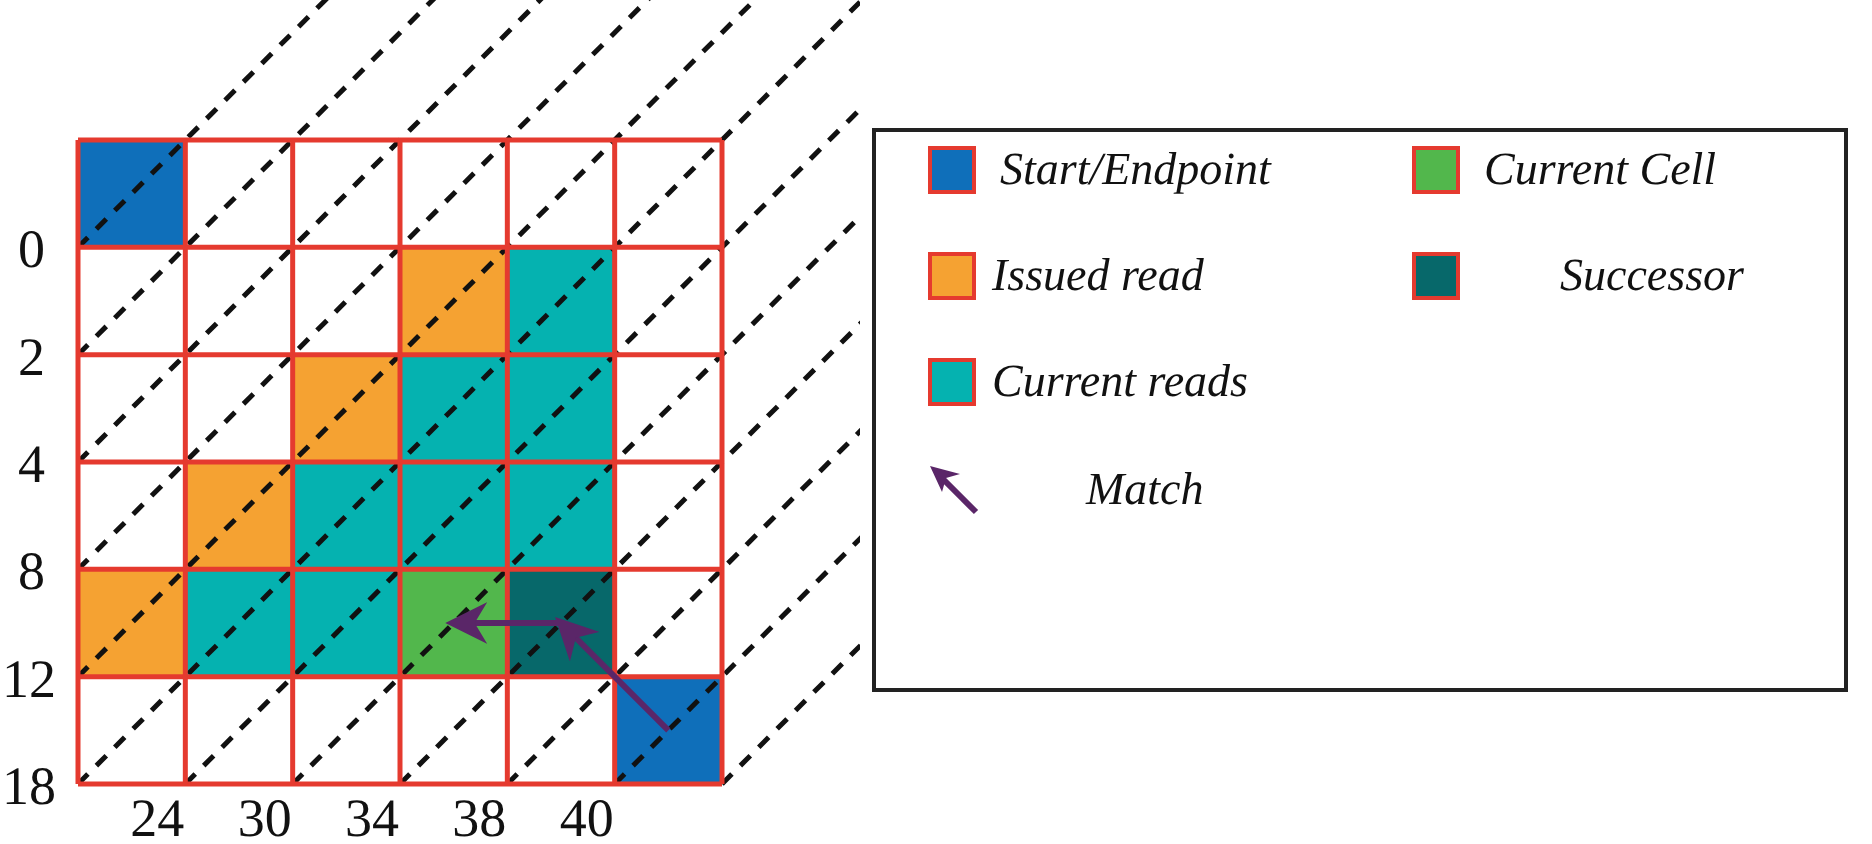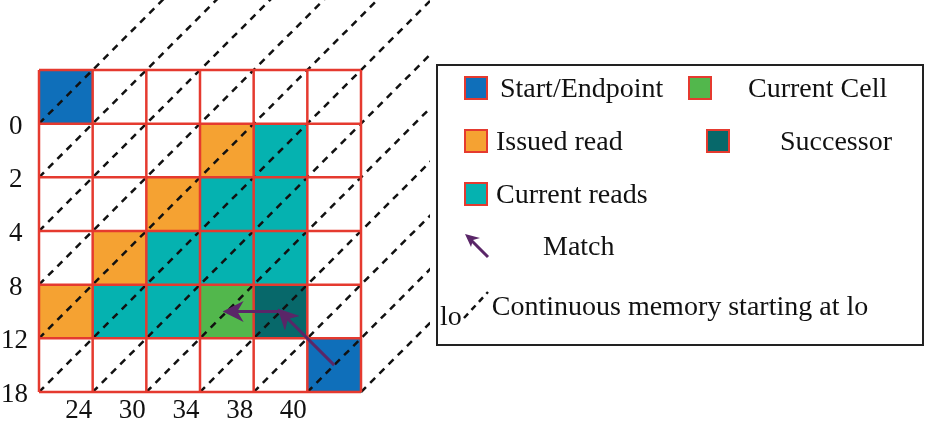--- a/index.html
+++ b/index.html
@@ -2,21 +2,21 @@
 <html><head>
 <meta charset="utf-8">
 <style>
   html, body { margin: 0; padding: 0; background: #ffffff; }
   body { width: 936px; height: 422px; position: relative; overflow: hidden;
          font-family: "Liberation Serif", "DejaVu Serif", serif; color: #111; }
   #diagram { position: absolute; left: 0; top: 0; }
   .lbl { font-family: "Liberation Serif", "DejaVu Serif", serif; font-size: 27px; fill: #111; }
   #legend { position: absolute; left: 436px; top: 64px; width: 484px; height: 278px;
             border: 2px solid #222; box-sizing: content-box; }
-  .leg-item { position: absolute; display: flex; align-items: center; font-size: 28px; white-space: nowrap; }
+  .leg-item { position: absolute; display: flex; align-items: center; font-size: 23px; white-space: nowrap; font-style: italic; }
   .sw { width: 24px; height: 24px; border: 2px solid #e53a2f; box-sizing: border-box; display: inline-block; margin-right: 8px; }
   .arrow-ic { display: inline-block; width: 30px; height: 30px; margin-right: 8px; }
 </style>
 </head>
 <body>
 
 <svg id="diagram" width="430" height="422" xmlns="http://www.w3.org/2000/svg">
   <defs>
     <marker id="ah" viewBox="0 0 10 10" refX="8" refY="5" markerWidth="7" markerHeight="7" orient="auto">
       <path d="M0,0 L10,5 L0,10 L3,5 z" fill="#5a2668"></path>
@@ -107,21 +107,21 @@
       <text x="239.66666666666666" y="418" class="lbl" text-anchor="middle">38</text>
       <text x="293.3333333333333" y="418" class="lbl" text-anchor="middle">40</text>
     </g>
 </svg>
 
 <div id="legend">
   <div class="leg-item" style="left:26px; top:6px;">
     <span class="sw" id="sw-start" style="background: rgb(15, 111, 186);"></span>
     <span style="margin-left:4px">Start/Endpoint</span>
   </div>
-  <div class="leg-item" style="left:250px; top:6px;gap:24px;">
+  <div class="leg-item" style="left:268px; top:6px;">
     <span class="sw" id="sw-current" style="background: rgb(82, 183, 76);"></span>
     <span style="margin-left:4px">Current Cell</span>
   </div>
   <div class="leg-item" style="left:26px; top:59px;">
     <span class="sw" id="sw-issued" style="background: rgb(245, 162, 50);"></span>
     <span>Issued read</span>
   </div>
   <div class="leg-item" style="left:268px; top:59px;">
     <span class="sw" id="sw-successor" style="background: rgb(7, 104, 106);"></span>
     <span style="margin-left:42px">Successor</span>
@@ -130,20 +130,13 @@
     <span class="sw" id="sw-inflight" style="background: rgb(5, 178, 176);"></span>
     <span>Current reads</span>
   </div>
   <div class="leg-item" style="left:24px; top:164px;gap:43px;">
     <svg class="arrow-ic" viewBox="0 0 30 30">
       <line x1="26" y1="26" x2="7" y2="7" stroke="#5a2668" stroke-width="3"></line>
       <path d="M3,3 L18,7 L11,9 L9,16 z" fill="#5a2668"></path>
     </svg>
     <span>Match</span>
   </div>
-  <div class="leg-item" style="left:2px; top:222px;">
-    <span style="position:relative; top:10px">lo</span>
-    <svg width="28" height="36" viewBox="0 0 28 36" style="margin-right:2px">
-      <line x1="2" y1="30" x2="26" y2="4" stroke="#111" stroke-width="2.5" stroke-dasharray="6,5"></line>
-    </svg>
-    <span>Continuous memory starting at lo</span>
-  </div>
 </div>
 
 </body></html>

